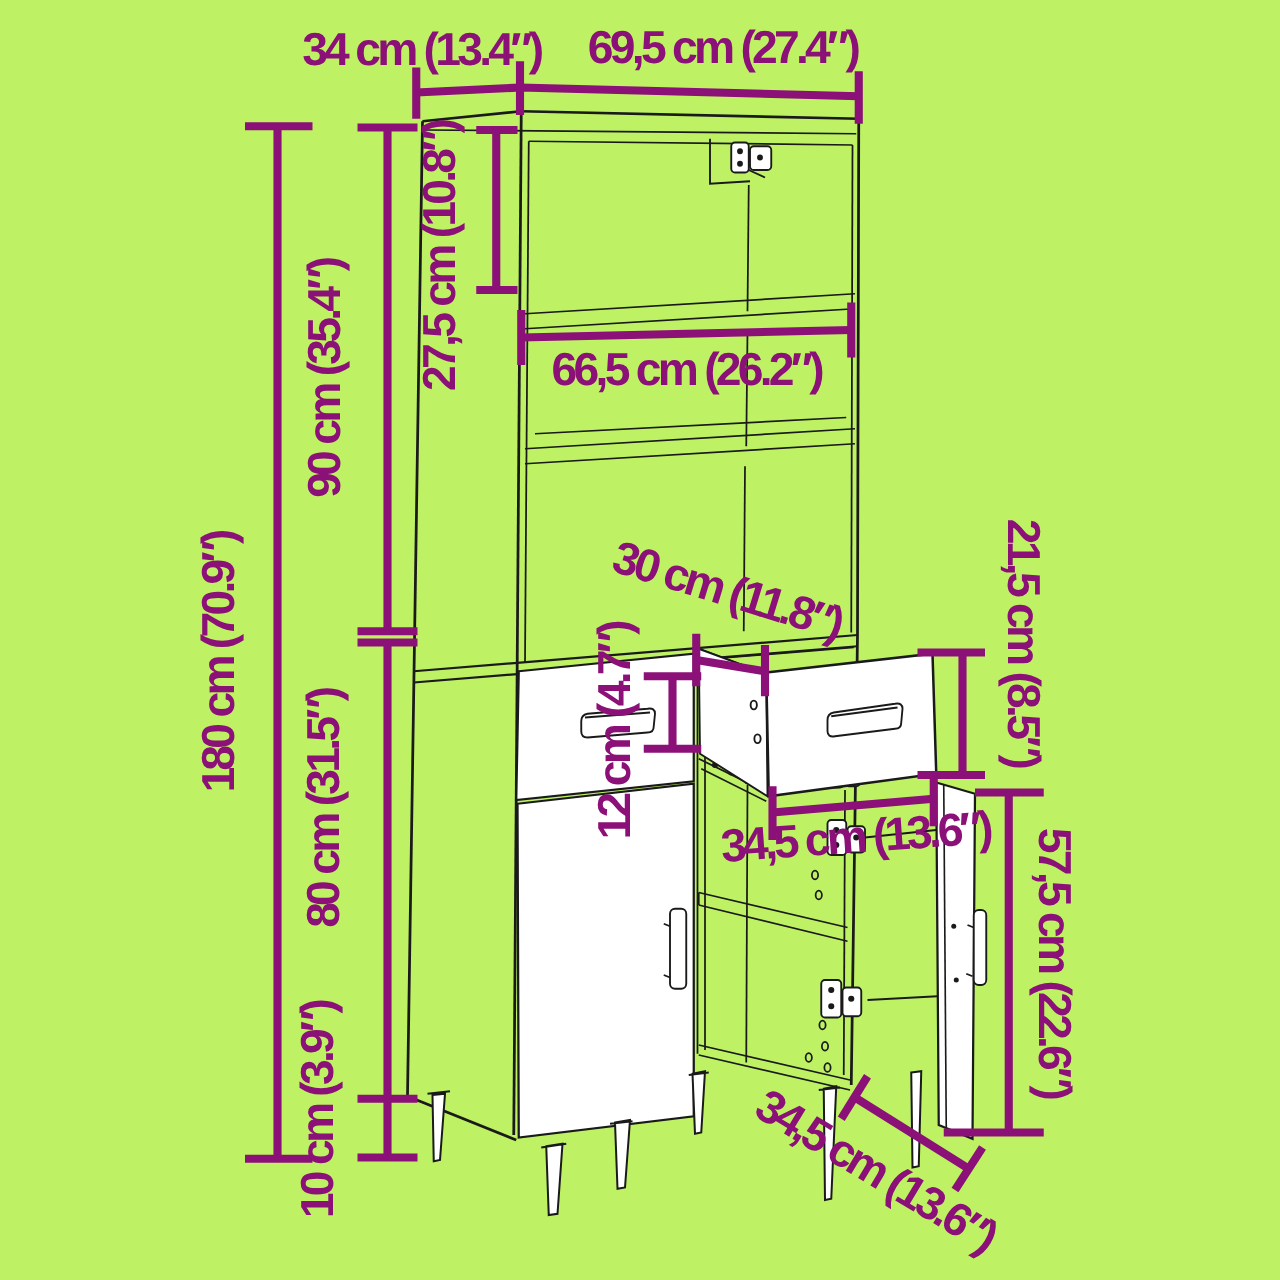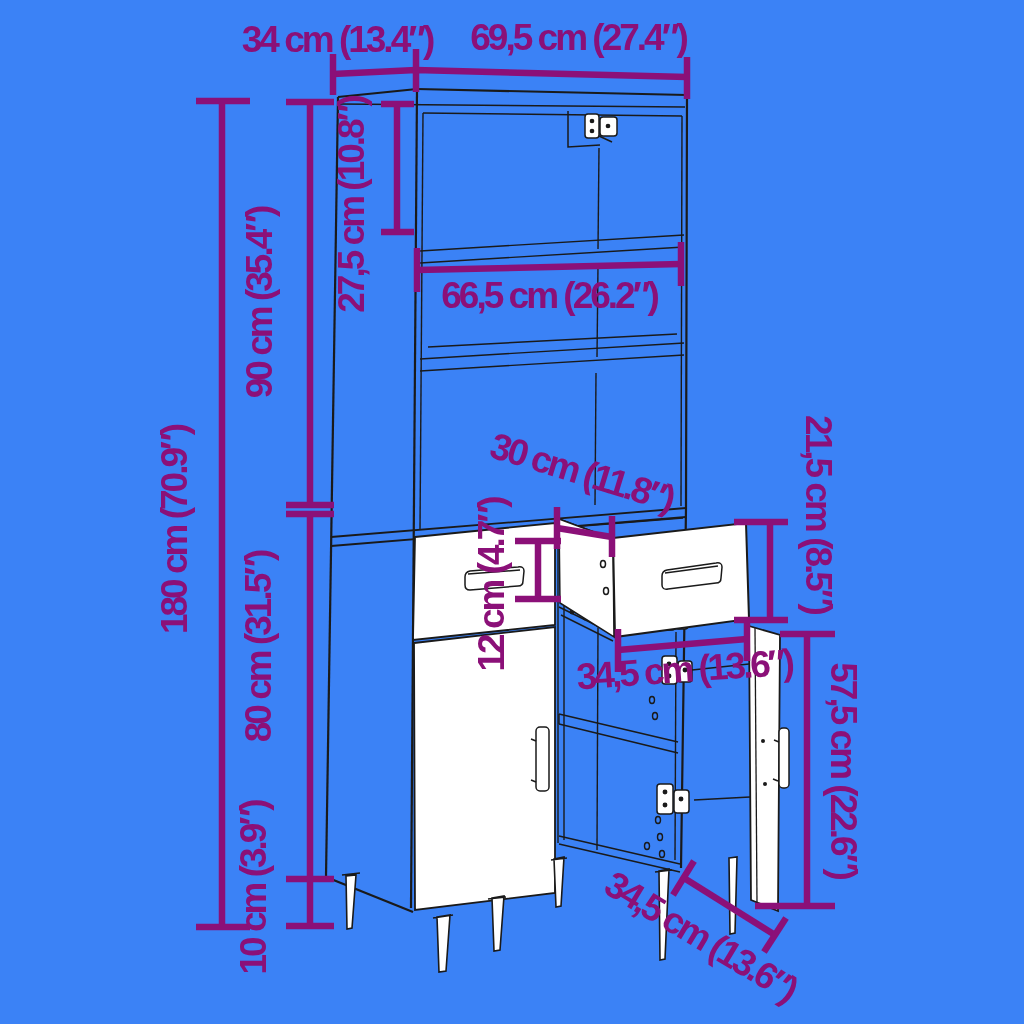--- a/index.html
+++ b/index.html
@@ -1,16 +1,16 @@
 <!DOCTYPE html>
 <html><head>
 <meta charset="utf-8">
 <style>
   html,body{margin:0;padding:0;background:#fff;}
-  #page{width:1024px;height:1024px;background:#3b82f6;position:relative;overflow:hidden;}
+  #page{width:1024px;height:1024px;background:#bef264;position:relative;overflow:hidden;}
   svg{display:block;}
   .dim-text{font-family:"Liberation Sans","DejaVu Sans",sans-serif;
             font-weight:bold;font-size:37px;letter-spacing:-3px;}
   .art{stroke:#1a1a1a;fill:none;}
   .artf{stroke:#1a1a1a;fill:#ffffff;}
 </style>
 </head>
 <body>
 
 <div id="page">

